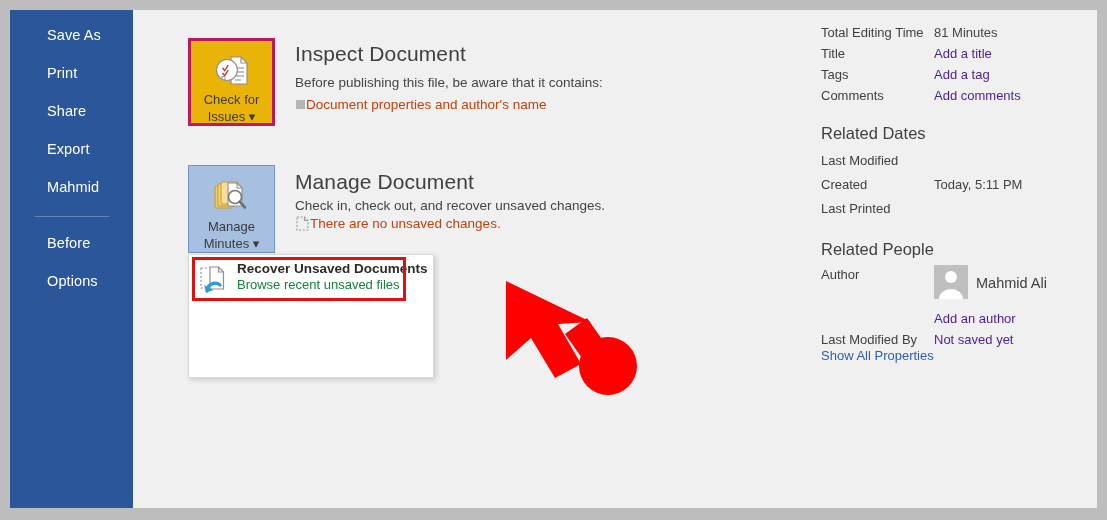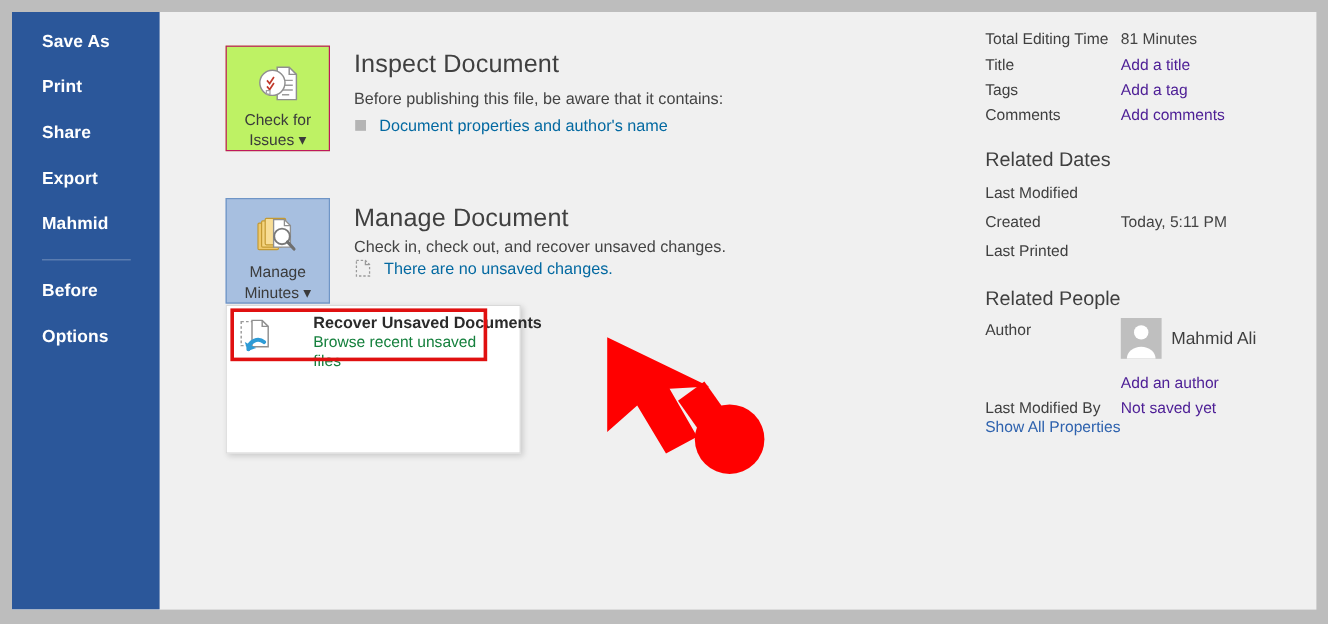--- a/index.html
+++ b/index.html
@@ -14,65 +14,65 @@
     background:#f0f0f0;overflow:hidden;
   }
   
   #sidebar{
     position:absolute;left:0;top:0;width:123px;height:498px;
     background:#2b579a;
   }
   .side-item{
     position:absolute;left:0;width:123px;height:30px;
     color:#ffffff;font-size:14.5px;line-height:30px;
-    padding-left:25px;box-sizing:border-box;
-    white-space:nowrap;letter-spacing:.1px;font-weight:bold;
+    padding-left:37px;box-sizing:border-box;
+    white-space:nowrap;letter-spacing:.1px;
   }
   .side-divider{
     position:absolute;left:25px;width:74px;height:1px;
     background:rgba(255,255,255,.28);
   }
   
   #main{position:absolute;left:123px;top:0;right:0;bottom:0;}
 
   .big-btn{
     position:absolute;width:87px;height:88px;
     box-sizing:border-box;
     display:flex;flex-direction:column;align-items:center;
     justify-content:flex-start;
   }
-  .big-btn.plain{background:#bef264;border:1px solid #be185d;}
+  .big-btn.plain{background:#eab308;border:3px solid #be185d;}
   .big-btn.sel{background:#a7bfe0;border:1px solid #6f95c6;}
   .big-btn .bicon{margin-top:13px;height:36px;display:flex;align-items:center;}
   .big-btn .blabel{
     margin-top:3px;text-align:center;font-size:13px;color:#3b3b3b;
     line-height:17px;
   }
   .sect-title{
     position:absolute;font-size:21px;color:#404040;font-weight:400;
     letter-spacing:.1px;white-space:nowrap;
   }
   .sect-sub{
     position:absolute;font-size:13.5px;color:#444;white-space:nowrap;
   }
   .sect-bullet{
-    position:absolute;font-size:13.5px;color:#0369a1;white-space:nowrap;
-    display:flex;align-items:center;gap:11px;justify-content:flex-end;
+    position:absolute;font-size:13.5px;color:#c2410c;white-space:nowrap;
+    display:flex;align-items:center;gap:1px;justify-content:flex-end;
   }
   .sq-bullet{width:9px;height:9px;background:#b4b4b4;display:inline-block;}
 
   
   #menu{
     position:absolute;left:55px;top:244px;width:244px;height:122px;
     background:#ffffff;border:1px solid #d9d9d9;
     box-shadow:2px 2px 5px rgba(0,0,0,.16);
   }
   .menu-item{
     position:absolute;left:0;width:232px;box-sizing:border-box;
-    padding-left:72px;
+    padding-left:48px;
   }
   .mi-title{font-size:13.5px;font-weight:bold;color:#2b2b2b;line-height:16px;white-space:nowrap;}
   .mi-desc{font-size:13px;color:#15803d;line-height:16px;}
   .mi-icon{position:absolute;left:10px;top:4px;width:30px;height:30px;}
 
   #redbox{
     position:absolute;left:59px;top:247px;width:214px;height:44px;
     border:3px solid #e01010;box-sizing:border-box;
     pointer-events:none;
   }

